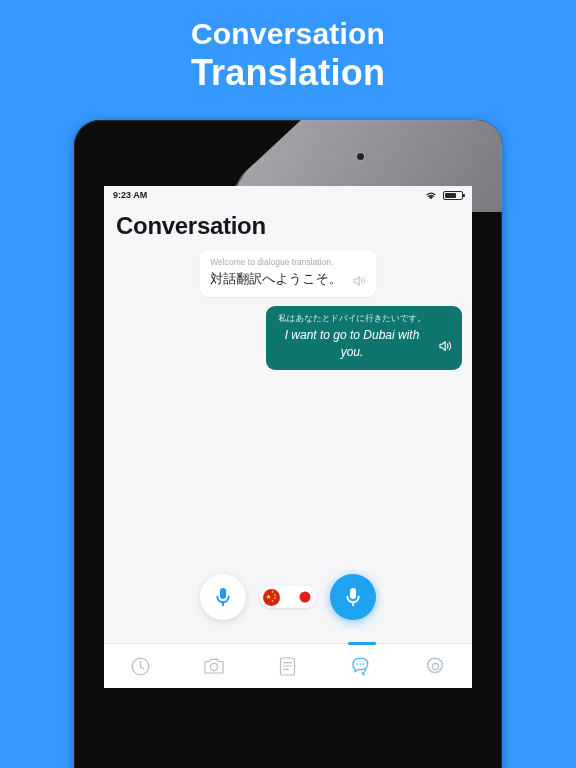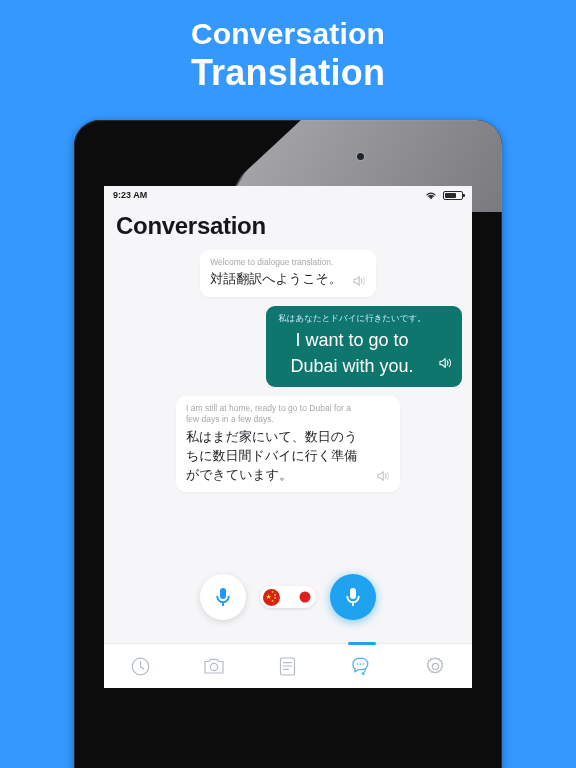--- a/index.html
+++ b/index.html
@@ -201,21 +201,22 @@
   .bubble.outgoing .src-text { color: #cdeaff; }
   .tgt-text {
     font-size: 13px;
     line-height: 1.45;
     color: #1b1c20;
     font-weight: 500;
   }
   .bubble.outgoing .tgt-text {
     color: #ffffff;
     font-weight: 400;
-    font-size: 18px;
+    font-size: 12px;
+    font-style: italic;
   }
   .speaker {
     position: absolute;
     right: 9px;
     bottom: 9px;
     width: 15px;
     height: 14px;
   }
   .bubble.outgoing .speaker { bottom: 17px; }
   .bubble.wide { max-width: 224px; padding-right: 38px; }
@@ -372,33 +373,20 @@
           <span class="speaker">
             <svg width="15" height="14" viewBox="0 0 15 14">
               <path d="M2 5.2 h2.4 L7.2 2.6 v8.8 L4.4 8.8 H2 Z" fill="none" stroke="#ffffff" stroke-width="1.1" stroke-linejoin="round"></path>
               <path d="M9.2 4.9 a3.4 3.4 0 0 1 0 4.2" fill="none" stroke="#ffffff" stroke-width="1.1" stroke-linecap="round"></path>
               <path d="M11.2 3.3 a5.6 5.6 0 0 1 0 7.4" fill="none" stroke="#ffffff" stroke-width="1.1" stroke-linecap="round"></path>
             </svg>
           </span>
         </div>
       </div>
 
-      <div class="msg-row left">
-        <div class="bubble incoming wide">
-          <div class="src-text">I am still at home, ready to go to Dubai for a few days in a few days.</div>
-          <div class="tgt-text">私はまだ家にいて、数日のうちに数日間ドバイに行く準備ができています。</div>
-          <span class="speaker">
-            <svg width="15" height="14" viewBox="0 0 15 14">
-              <path d="M2 5.2 h2.4 L7.2 2.6 v8.8 L4.4 8.8 H2 Z" fill="none" stroke="#c3c3c9" stroke-width="1.1" stroke-linejoin="round"></path>
-              <path d="M9.2 4.9 a3.4 3.4 0 0 1 0 4.2" fill="none" stroke="#c3c3c9" stroke-width="1.1" stroke-linecap="round"></path>
-              <path d="M11.2 3.3 a5.6 5.6 0 0 1 0 7.4" fill="none" stroke="#d6d6db" stroke-width="1.1" stroke-linecap="round"></path>
-            </svg>
-          </span>
-        </div>
-      </div>
 
     </div>
 
     <div class="controls">
       <div class="mic left">
         <svg width="20" height="24" viewBox="0 0 20 24">
           <rect x="7" y="3" width="6" height="11" rx="3" fill="#2196f3"></rect>
           <path d="M4.3 11.6 a5.7 5.7 0 0 0 11.4 0" fill="none" stroke="#2196f3" stroke-width="1.9" stroke-linecap="round"></path>
           <rect x="9.1" y="17" width="1.8" height="4" fill="#2196f3"></rect>
         </svg>

